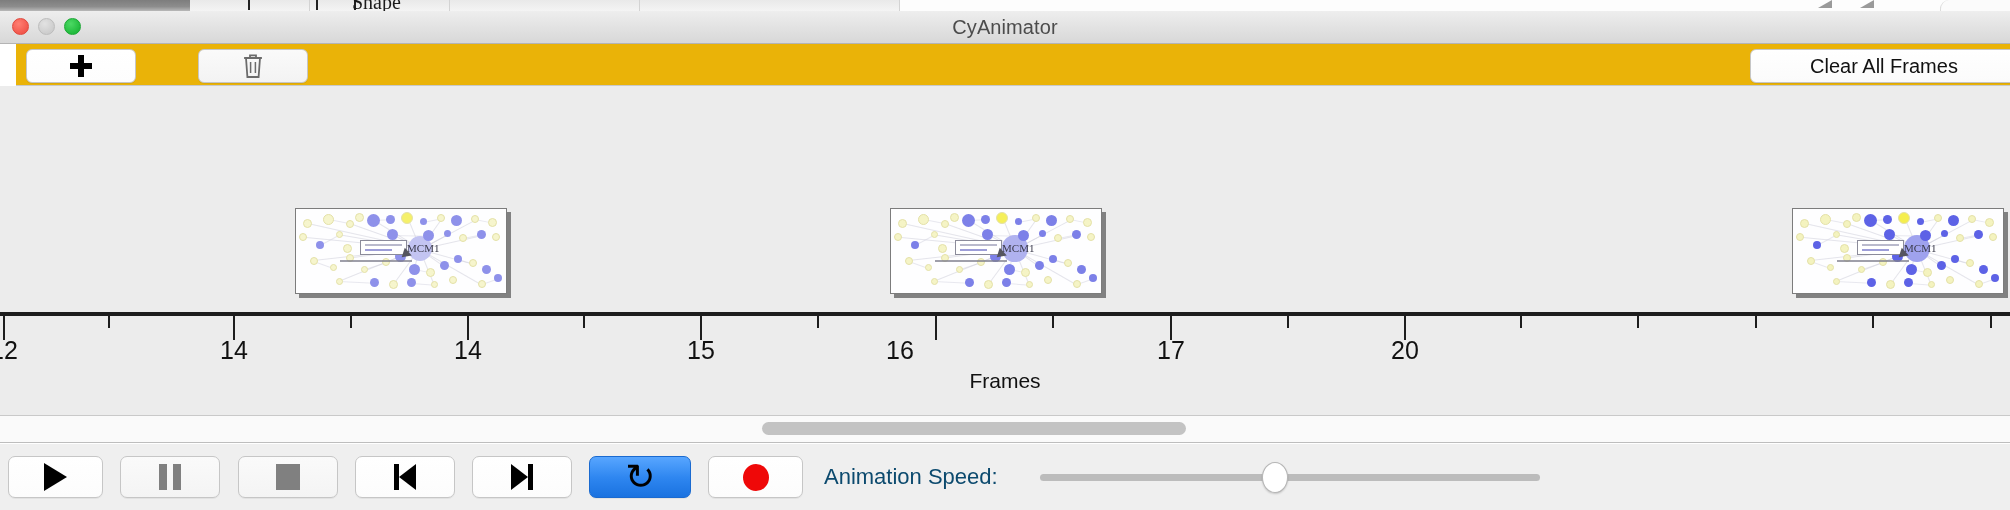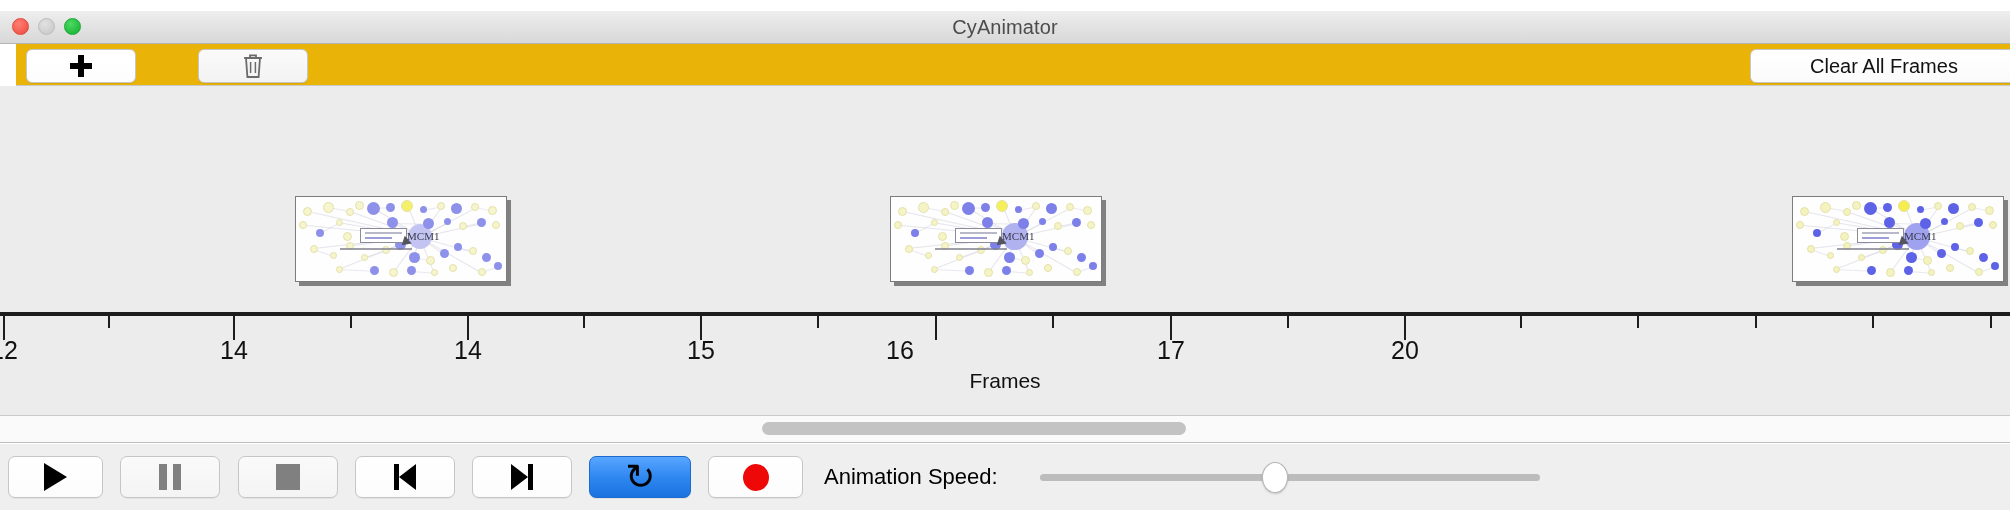--- a/index.html
+++ b/index.html
@@ -106,21 +106,21 @@
     position: absolute; left: 0; top: 86px; width: 2010px; height: 330px;
     background: #ececec;
     border-bottom: 1px solid #c9c9c9;
     overflow: hidden;
   }
 
   
   .frame {
     position: absolute;
     width: 212px; height: 86px;
-    top: 110px;
+    top: 122px;
     background: #b91c1c;
     border: 1px solid #7c7c7c;
     box-shadow: 4px 4px 0 rgba(110,110,110,.85);
     overflow: hidden;
     cursor: pointer;
   }
   .frame .canvas { position: absolute; inset: 0; background: #fefeff; }
   .node {
     position: absolute; border-radius: 50%;
   }
@@ -240,21 +240,21 @@
   }
   .ico-loop {
     font-size: 36px; line-height: 30px; color: #000;
     font-family: "DejaVu Sans", sans-serif;
     font-weight: 500;
   }
   .ico-rec { width: 26px; height: 27px; border-radius: 50%; background: #ef0808; }
 
   .speed-label {
     position: absolute; top: 12px; height: 42px; line-height: 42px;
-    font-size: 22px; color: #000000; white-space: nowrap;
+    font-size: 22px; color: #0c4a6e; white-space: nowrap;
   }
   .slider {
     position: absolute; top: 12px; height: 42px;
   }
   .slider .track {
     position: absolute; left: 0; top: 18px; width: 100%; height: 7px;
     border-radius: 4px; background: #bcbcbc;
   }
   .slider .knob {
     position: absolute; top: 6px; width: 26px; height: 31px;
@@ -264,20 +264,35 @@
     border: 1px solid #b5b5b5;
     box-shadow: 0 1px 2px rgba(0,0,0,.18);
     cursor: pointer;
   }
 </style>
 </head>
 <body>
 
 <div id="app">
 
+  <div class="bg-strip">
+    <div class="bg-dark"></div>
+    <div class="bg-cellgrid" style="left:190px;width:120px;"></div>
+    <div class="bg-cellgrid" style="left:310px;width:140px;"></div>
+    <div class="bg-cellgrid" style="left:450px;width:190px;"></div>
+    <div class="bg-cellgrid" style="left:640px;width:260px;"></div>
+    <div class="bg-tick" style="left:248px;"></div>
+    <div class="bg-tick" style="left:316px;"></div>
+    <div class="bg-tick" style="left:354px;"></div>
+    <div class="bg-label" style="left:352px;">Shape</div>
+    <div class="bg-arrow" style="left:1818px;"></div>
+    <div class="bg-arrow" style="left:1860px;"></div>
+    <div class="bg-arrow" style="left:1940px;"></div>
+    <div class="bg-round"></div>
+  </div>
 
   <div class="titlebar">
     <div class="traffic">
       <span class="light close"></span>
       <span class="light min"></span>
       <span class="light zoom"></span>
     </div>
     <div class="win-title">CyAnimator</div>
   </div>
 

